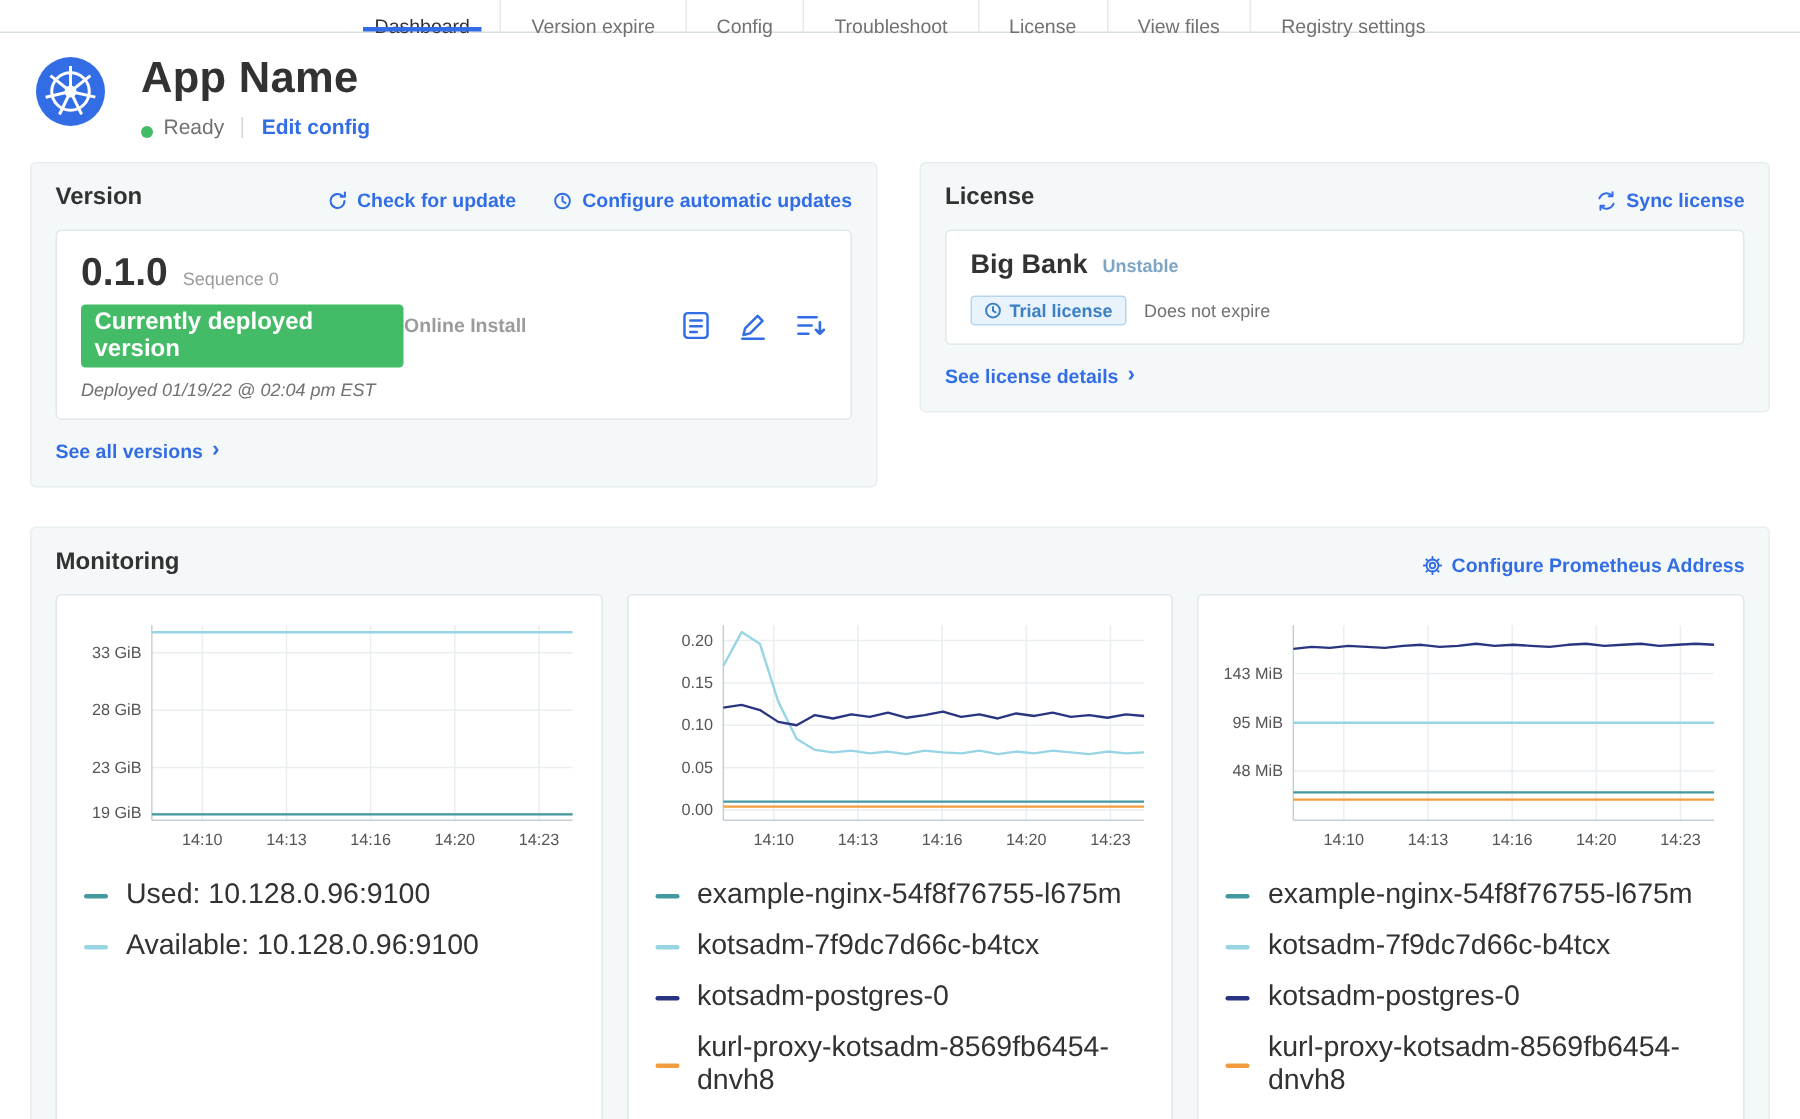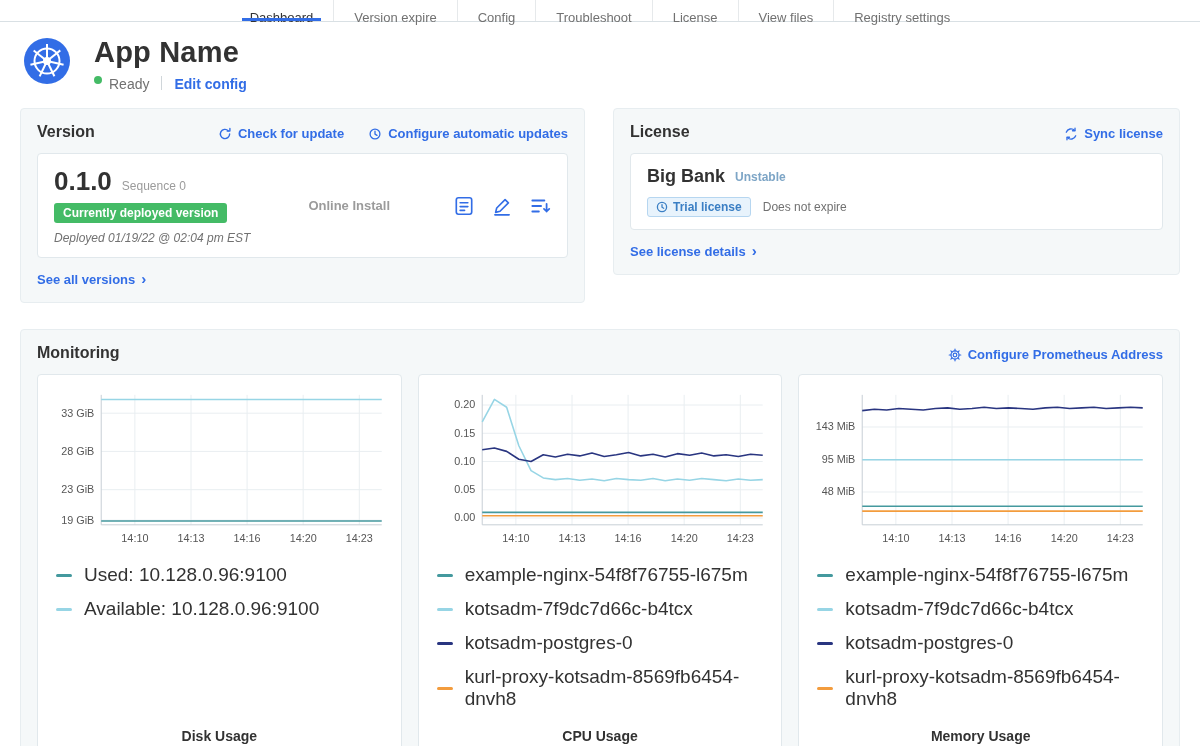--- a/index.html
+++ b/index.html
@@ -16,21 +16,21 @@
   .tabs { display:flex; }
   .tab { position:relative; padding:0 20px; line-height:35px; font-size:13px; color:#717171; cursor:pointer; white-space:nowrap; }
   .tab + .tab { border-left:1px solid #e6e9eb; }
   .tab.active { color:#323232; }
   .tab.active::after { content:""; position:absolute; left:12px; right:12px; bottom:0; height:3px; background:#326de6; }
 
   
   .app-header { display:flex; align-items:flex-start; padding:14px 22px 0 22px; margin-bottom:16px; }
   .logo { width:50px; height:50px; flex:0 0 auto; margin-right:22px; }
   .app-title { font-size:29px; font-weight:bold; letter-spacing:.2px; }
-  .status-row { display:flex; align-items:flex-start; margin-top:7px; font-size:14px; }
+  .status-row { display:flex; align-items:flex-end; margin-top:7px; font-size:14px; }
   .dot { width:8px; height:8px; border-radius:50%; background:#44bb66; margin-right:7px; }
   .status-text { color:#717171; }
   .vdiv { width:1px; height:14px; background:#d0d6da; margin:0 12px; }
   .link { color:#326de6; font-weight:700; text-decoration:none; cursor:pointer; display:inline-flex; align-items:center; gap:6px; font-size:13px; }
   .link-md { font-size:14px; }
   .chev { font-weight:bold; font-size:15px; line-height:1; position:relative; top:-1px; }
 
   
   .cards-row { display:flex; gap:28px; padding:0 20px; align-items:flex-start; margin-bottom:26px; }
   .panel { background:#f5f8f9; border:1px solid #e7edf0; border-radius:4px; padding:14px 16px; }
@@ -39,23 +39,23 @@
   .panel-head { display:flex; align-items:flex-end; justify-content:space-between; margin-bottom:12px; }
   .panel-title { font-size:16px; font-weight:bold; }
   .panel-head-links { display:flex; gap:24px; align-items:center; }
   .inner-card { background:#fff; border:1px solid #e1e8ec; border-radius:4px; padding:12px 16px; }
 
   .version-flex { display:flex; align-items:center; }
   .version-left { flex:1 1 auto; }
   .version-num-row { display:flex; align-items:baseline; gap:10px; }
   .version-num { font-size:26px; font-weight:bold; }
   .seq { font-size:12px; color:#9b9b9b; }
-  .deployed-badge { display:inline-block; margin-top:6px; background:#44bb66; color:#fff; font-size:12px; font-weight:bold; padding:3px 9px; border-radius:3px; }
+  .deployed-badge { display:inline-block; margin-top:6px; background:#44bb66; color:#fff; font-size:16px; font-weight:bold; padding:3px 9px; border-radius:3px; }
   .deployed-at { margin-top:8px; font-size:12px; color:#717171;font-style:italic; }
-  .install-type { flex:0 0 auto; font-size:13px; color:#9b9b9b; font-weight:bold; margin-right:63px; }
+  .install-type { flex:0 0 auto; font-size:13px; color:#9b9b9b; font-weight:bold; margin-right:102px; }
   .v-icons { display:flex; gap:16px; align-items:center; }
   .v-icon { width:22px; height:22px; cursor:pointer; }
   .panel-foot { margin-top:12px; }
 
   .lic-name-row { display:flex; align-items:center; gap:10px; }
   .lic-name { font-size:18px; font-weight:bold; }
   .lic-channel { font-size:12px; color:#7da5c6; font-weight:bold; }
   .lic-row2 { display:flex; align-items:center; gap:12px; margin-top:10px; }
   .trial-badge { display:inline-flex; align-items:center; gap:5px; background:#e8f3fc; border:1px solid #b6d6f0; color:#3b7fc4; font-size:12px; font-weight:bold; padding:2px 8px; border-radius:3px; }
   .expiry { font-size:12px; color:#717171; }

